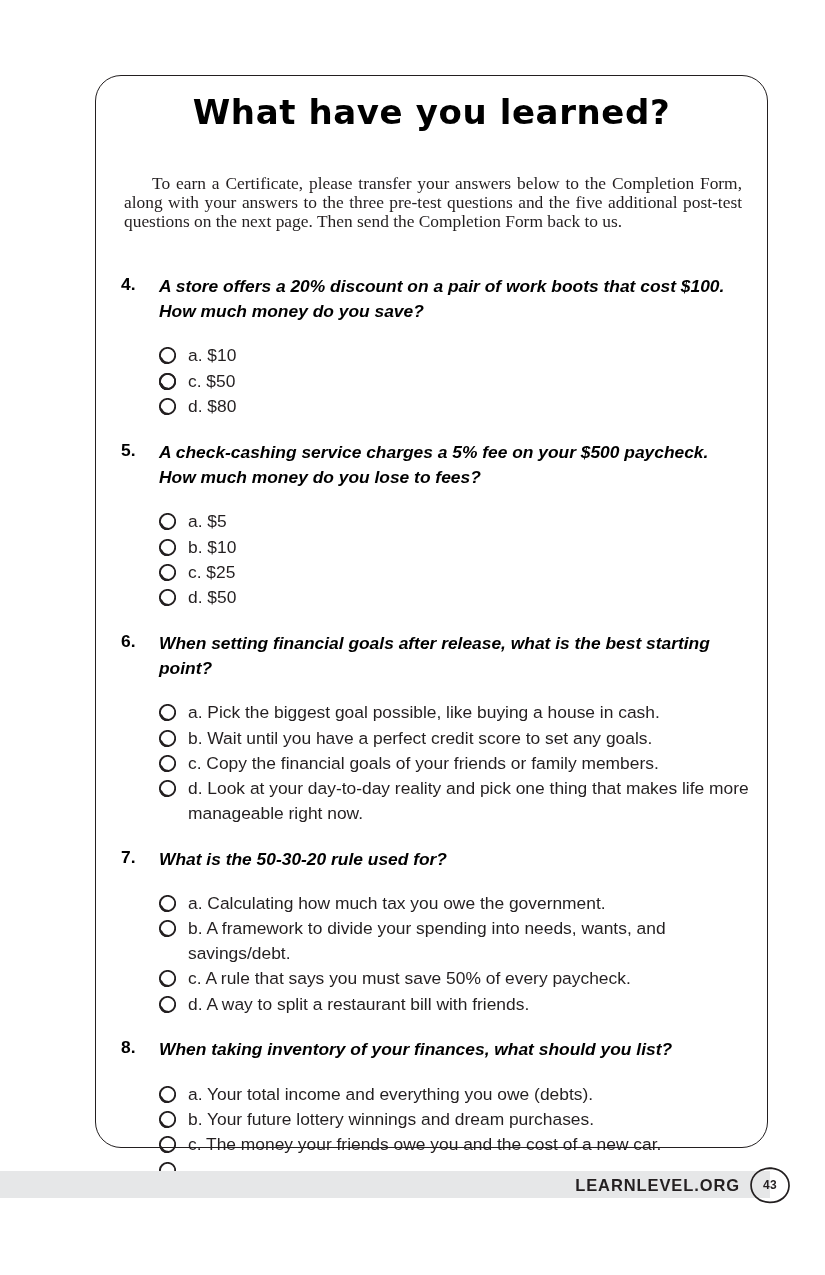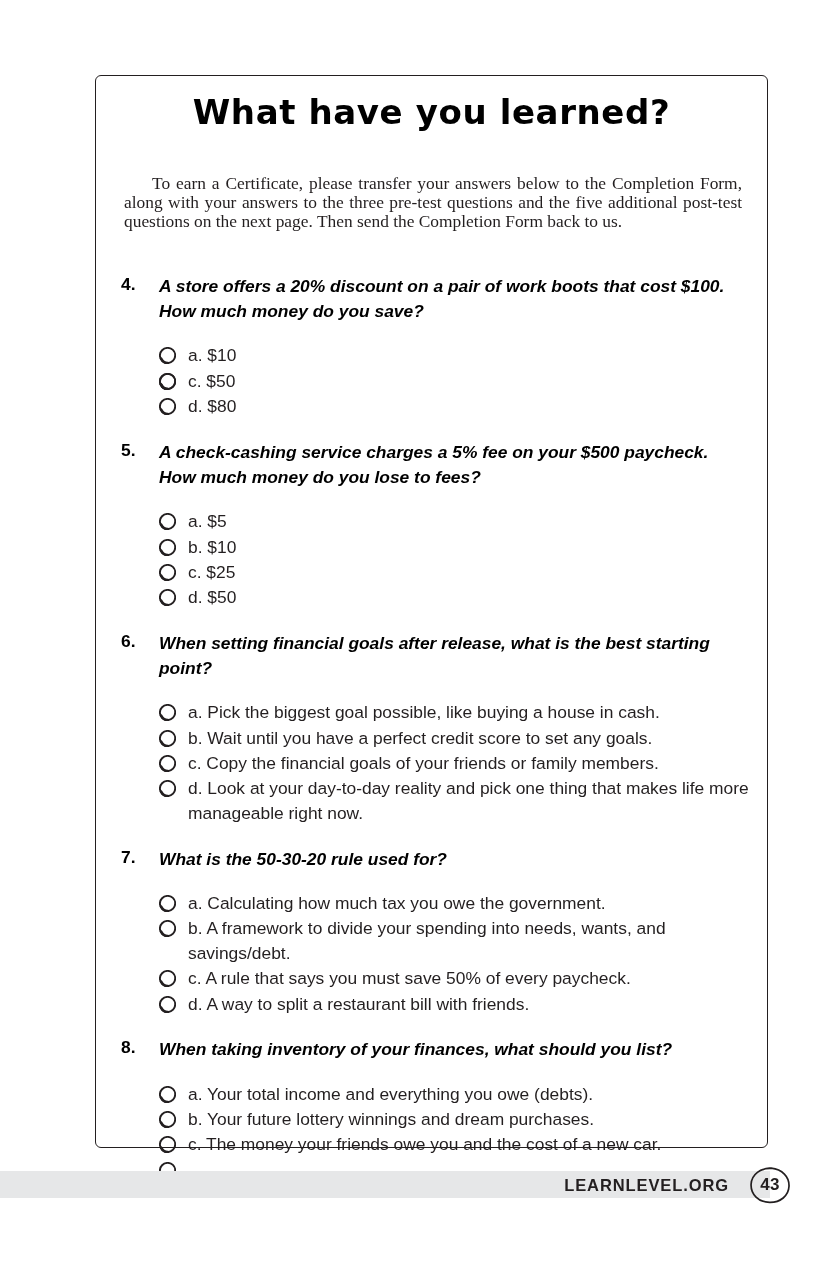--- a/index.html
+++ b/index.html
@@ -17,21 +17,21 @@
   }
 
   
   #page-card {
     position: absolute;
     left: 95px;
     top: 75px;
     width: 673px;
     height: 1073px;
     border: 1.4px solid #231f20;
-    border-radius: 6px;
+    border-radius: 26px;
     box-sizing: border-box;
     background: #ffffff;
   }
 
   
   #page-title {
     position: absolute;
     left: 0;
     top: 19px;
     width: 100%;
@@ -129,21 +129,21 @@
     width: 770px;
     height: 27px;
     background: #e6e7e8;
   }
   #footer-inner {
     position: absolute;
     right: 33px;
     top: 1163px;
     display: flex;
     align-items: center;
-    gap: 19px;
+    gap: 8px;
     height: 44px;
   }
   #footer-site {
     font-size: 16.5px;
     font-weight: 700;
     letter-spacing: 0.9px;
     color: #231f20;
     font-family: "Liberation Sans", sans-serif;
   }
   #page-number-wrap {
@@ -154,21 +154,21 @@
     align-items: center;
     justify-content: center;
   }
   #page-number-wrap svg {
     position: absolute;
     left: 0;
     top: 0;
   }
   #page-number {
     position: relative;
-    font-size: 17px;
+    font-size: 12px;
     font-weight: 600;
     color: #231f20;
     letter-spacing: 0.3px;
     padding-bottom: 1px;
   }
 </style>
 </head>
 <body>
 
 <div id="page-card">

